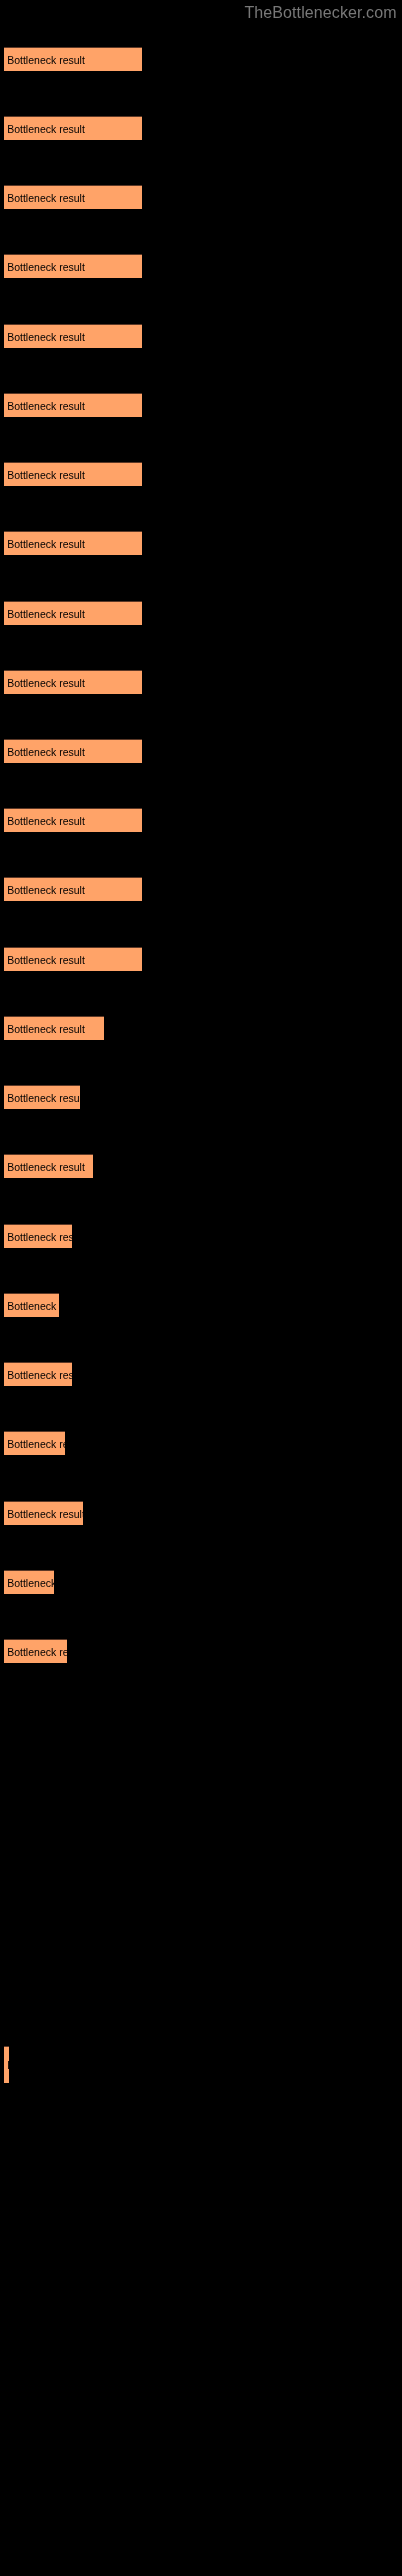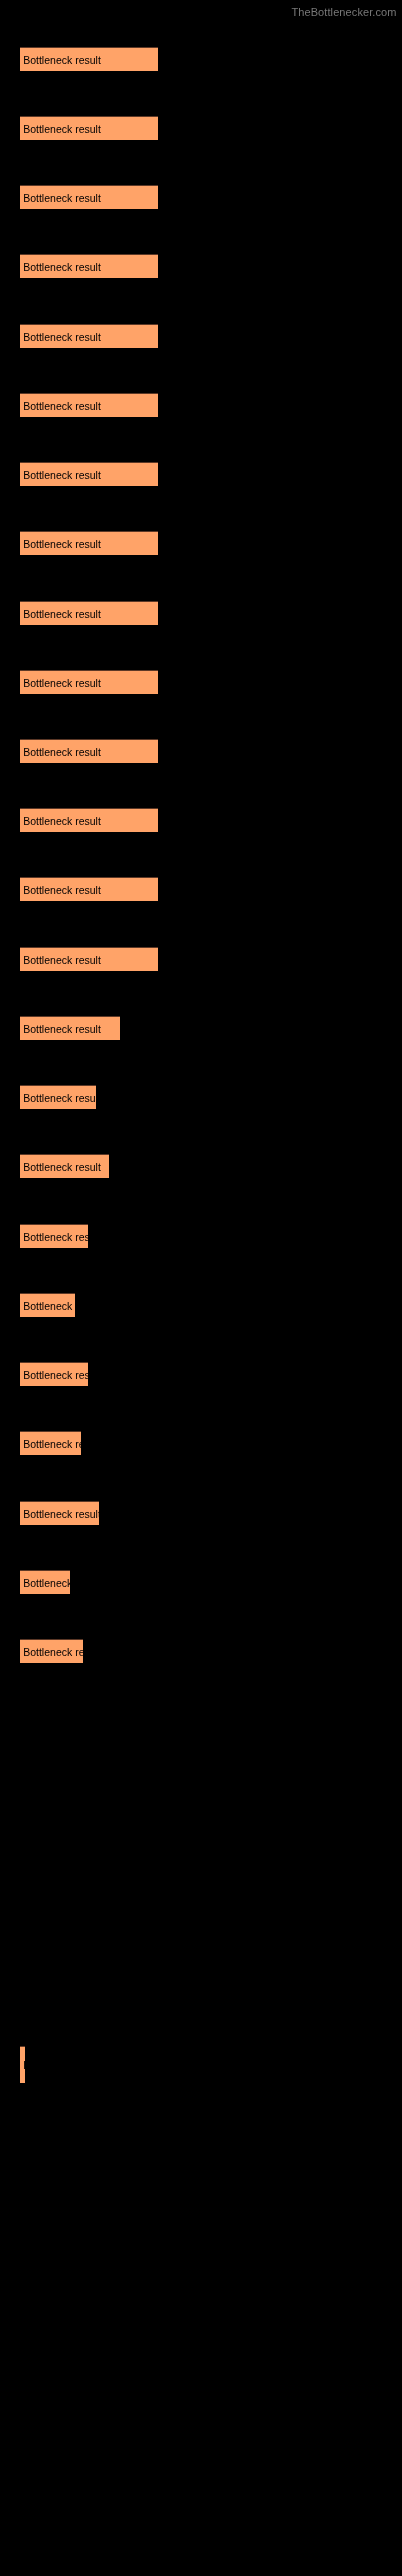--- a/index.html
+++ b/index.html
@@ -21,31 +21,31 @@
     left: 0;
     top: 0;
     width: 403px;
     height: 2576px;
     background: #000000;
   }
   #watermark {
     position: absolute;
     right: 6.4px;
     top: 1.6px;
-    font-size: 11px;
+    font-size: 16px;
     line-height: 21px;
     color: #787878;
     font-family: "Liberation Sans", sans-serif;
     letter-spacing: 0.1px;
     white-space: nowrap;
     user-select: none;
   }
   .bar {
     position: absolute;
-    left: 20px;
+    left: 4px;
     box-sizing: border-box;
     background: #ffa368;
     border-top: 1.6px solid #5c3826;
     overflow: hidden;
     white-space: nowrap;
   }
   .bar-label {
     position: absolute;
     left: 3.2px;
     top: 50%;

